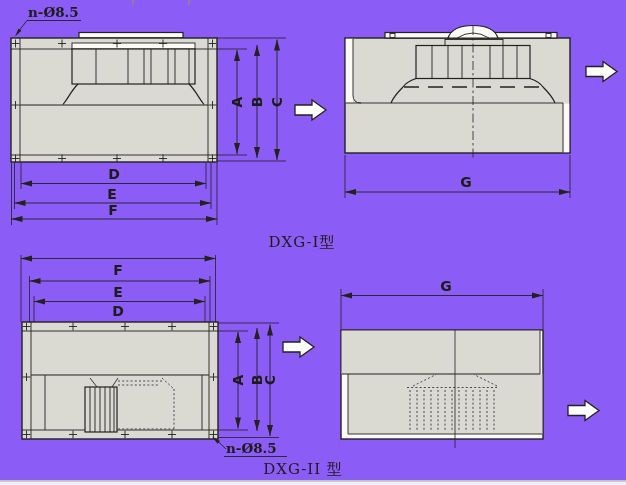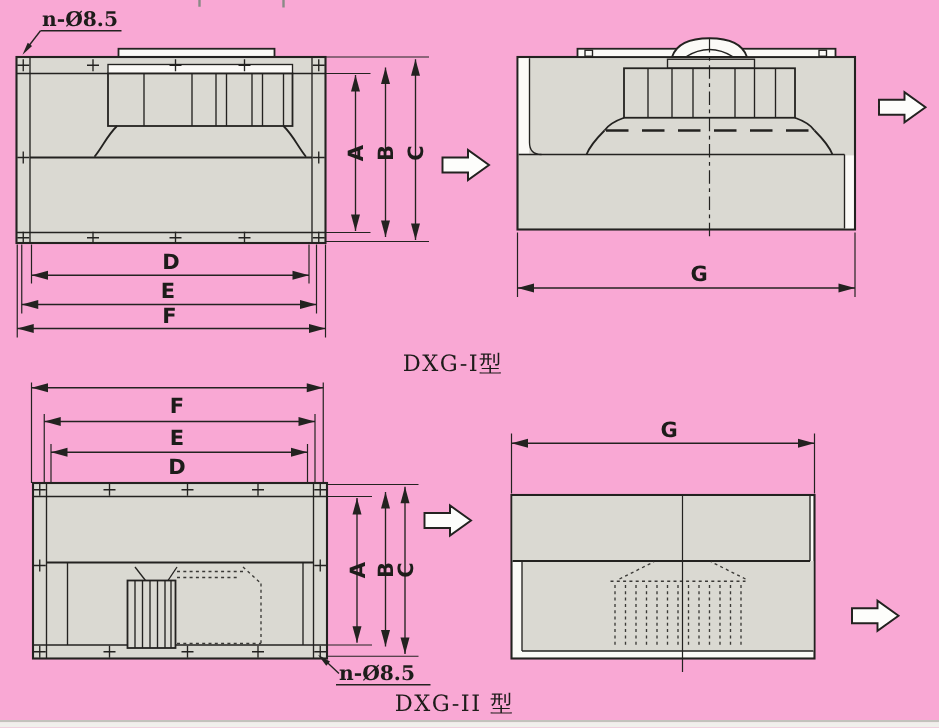--- a/index.html
+++ b/index.html
@@ -1,18 +1,18 @@
 <!DOCTYPE html>
 <html><head>
 <meta charset="utf-8">
 <style>
   html,body{margin:0;padding:0;background:#e8e8e4;}
   #stage{
     position:relative;width:626px;height:485px;margin:0 auto;
-    background:#f9a8d4;overflow:hidden;
+    background:#8b5cf6;overflow:hidden;
     font-family:"DejaVu Sans","Liberation Sans",sans-serif;
   }
   svg{display:block;position:absolute;left:0;top:0;}
   .ink{stroke:#232220;fill:none;}
   .w14{stroke-width:1.4;} .w12{stroke-width:1.2;} .w09{stroke-width:0.9;} .w08{stroke-width:0.8;}
   .panel{fill:#dad9d2;}
   .paper{fill:#fbfaf7;}
   .solidink{fill:#232220;stroke:none;}
   .dimline{stroke:#232220;stroke-width:0.9;fill:none;}
   .extline{stroke:#232220;stroke-width:0.8;fill:none;}

